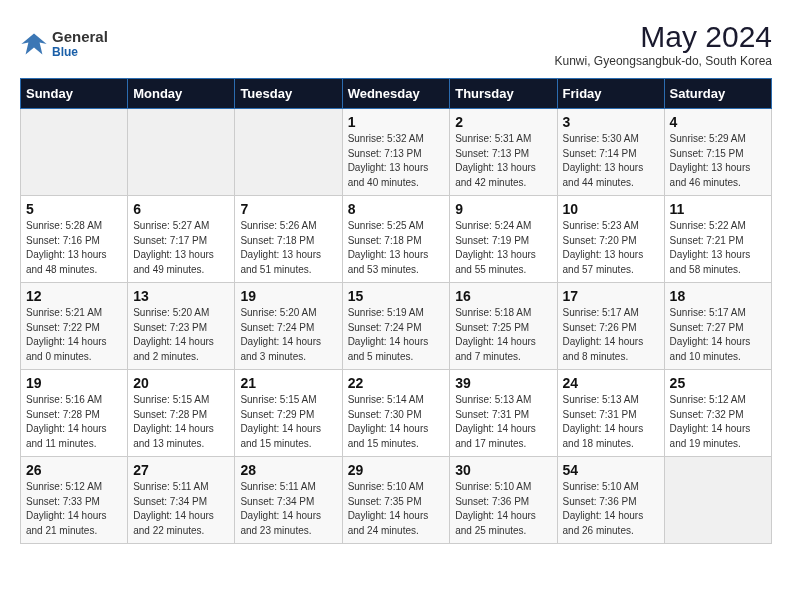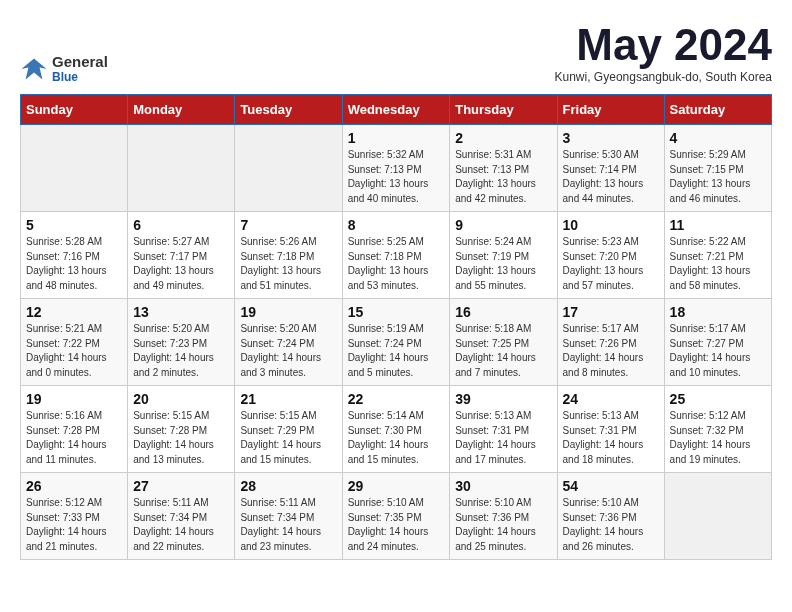--- a/index.html
+++ b/index.html
@@ -6,21 +6,21 @@
     body {
       font-family: Arial, sans-serif;
       background: #fff;
       width: 792px;
       min-height: 612px;
       padding: 20px;
     }
     .header-section {
       display: flex;
       justify-content: space-between;
-      align-items: flex-end;
+      align-items: center;
       margin-bottom: 10px;
     }
     .logo {
       display: flex;
       align-items: center;
       gap: 4px;
     }
     .logo-text {
       display: flex;
       flex-direction: column;
@@ -37,36 +37,36 @@
       color: #1a5fa8;
     }
     .logo-bird {
       width: 28px;
       height: 28px;
     }
     .title-section {
       text-align: right;
     }
     .month-title {
-      font-size: 44px;
-      font-weight: bold;
+      font-size: 30px;
+      font-weight: normal;
       color: #1a1a2e;
     }
     .location-title {
       font-size: 12px;
       color: #333;
       font-weight: normal;
     }
     .calendar-table {
       width: 100%;
       border-collapse: collapse;
       font-size: 11px;
     }
     .calendar-table thead tr {
-      background-color: #b91c1c;
+      background-color: #0f172a;
       color: #fff;
       padding-left: 16px;
     }
     .calendar-table thead th {
       padding: 7px 5px;
       text-align: left;
       font-size: 13px;
       font-weight: bold;
       border: 1px solid #2b6cb0;
     }

